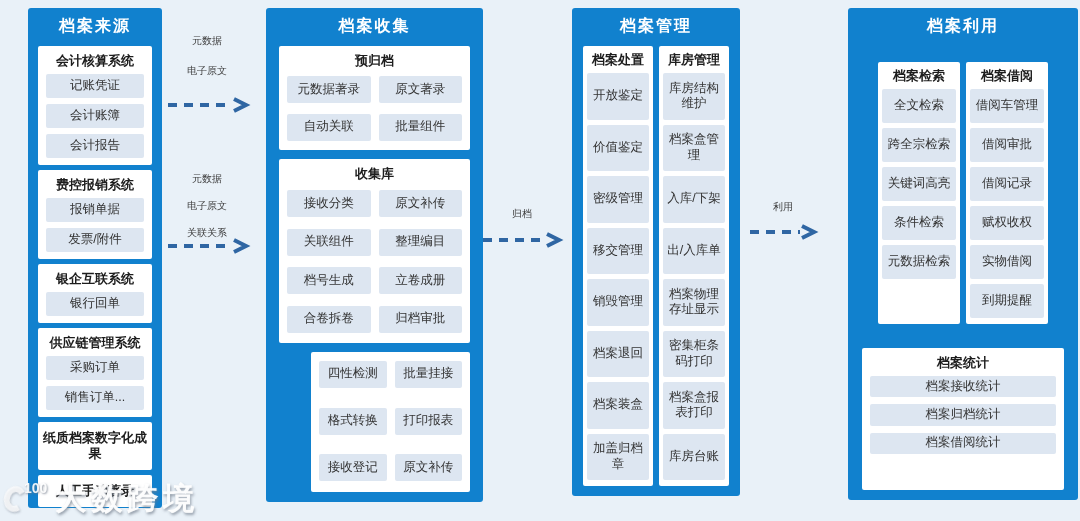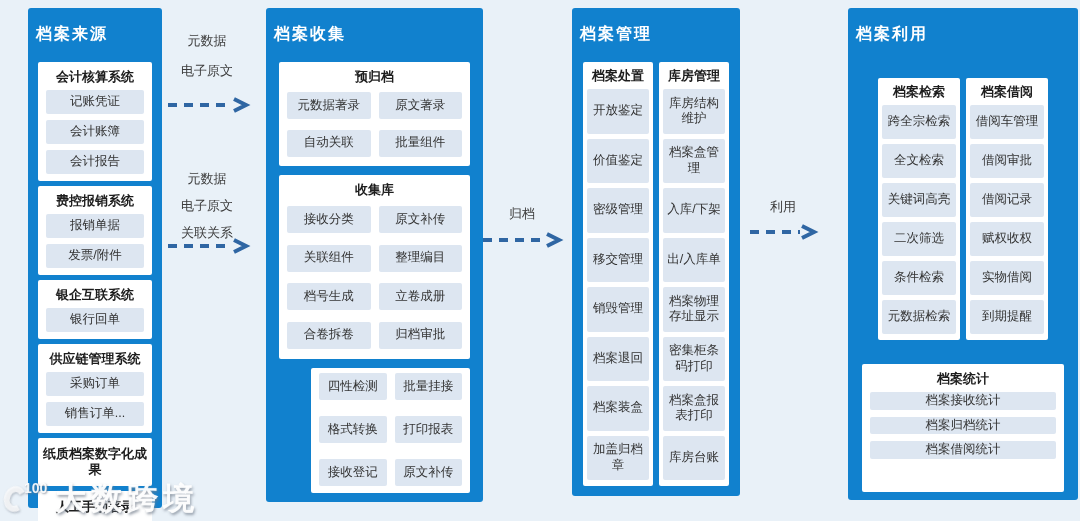--- a/index.html
+++ b/index.html
@@ -5,21 +5,21 @@
   html,body{margin:0;padding:0;background:#e9f1f8;}
   .canvas{
     position:relative;width:1080px;height:521px;background:#e9f1f8;
     font-family:"Liberation Sans","DejaVu Sans",sans-serif;overflow:hidden;
   }
   .col{
     position:absolute;background:#1181ce;border-radius:3px;
     display:flex;flex-direction:column;box-sizing:border-box;
   }
   .col-title{
-    margin:8px;color:#ffffff;font-size:16px;font-weight:bold;text-align:left;
+    margin:0;color:#ffffff;font-size:16px;font-weight:bold;text-align:center;
     padding:8px 0 9px;letter-spacing:2px;flex:0 0 auto;
   }
   .stack{display:flex;flex-direction:column;gap:5px;flex:1;padding:0 10px 10px;justify-content:space-between;}
   .box{background:#ffffff;border-radius:2px;padding:5px 8px 7px;box-sizing:border-box;}
   .box-title{font-size:13px;font-weight:bold;color:#1d1d1d;text-align:center;padding:2px 0 5px;line-height:16px;}
   .item{
     background:#dde6f1;color:#333333;font-size:12.5px;line-height:1.25;
     display:flex;align-items:center;justify-content:center;text-align:center;
     border-radius:2px;padding:1px 2px;box-sizing:border-box;
   }
@@ -40,21 +40,21 @@
   .gridrows{flex:1;display:grid;gap:5px;}
   .rows8{grid-template-rows:repeat(8,1fr);}
   .rows6{grid-template-rows:repeat(6,1fr);}
   .col3-pad{padding:0 11px 10px;flex:1;}
   .col4-content{display:flex;flex-direction:column;flex:1;padding:0 14px 10px;gap:8px;}
   .col4-content .subcols{padding:16px;height:262px;}
   .statsbox{flex:1;display:flex;flex-direction:column;padding:5px 8px 8px;}
   .statsgrid{flex:1;display:grid;grid-template-rows:repeat(4,1fr);row-gap:7px;align-content:stretch;}
   
   .arrow-label{
-    position:absolute;font-size:13px;color:#3c3c3c;text-align:center;
+    position:absolute;font-size:10px;color:#3c3c3c;text-align:center;
     line-height:18px;font-weight:500;
   }
   .arrow{position:absolute;}
   .arrow line{stroke:#2f66a3;stroke-width:4;stroke-dasharray:9 7;}
   .arrow path{fill:none;stroke:#2f66a3;stroke-width:4;}
   
   .watermark{position:absolute;left:4px;bottom:3px;display:flex;align-items:flex-start;pointer-events:none;}
   .wm-mark{
     width:22px;height:26px;border:6px solid rgba(255,255,255,.8);
     border-right-color:transparent;border-radius:50%;transform:rotate(15deg);
@@ -186,24 +186,23 @@
     </div>
   </section>
 
   <section class="col" style="left:848px;top:8px;width:230px;height:492px;">
     <h2 class="col-title">档案利用</h2>
     <div class="col4-content">
       <div class="subcols">
         <div class="box subbox">
           <div class="box-title">档案检索</div>
           <div class="gridrows rows6">
+            <div class="item">全文检索</div>
             <div class="item">跨全宗检索</div>
-            <div class="item">全文检索</div>
             <div class="item">关键词高亮</div>
-            <div class="item">二次筛选</div>
             <div class="item">条件检索</div>
             <div class="item">元数据检索</div>
           </div>
         </div>
         <div class="box subbox">
           <div class="box-title">档案借阅</div>
           <div class="gridrows rows6">
             <div class="item">借阅车管理</div>
             <div class="item">借阅审批</div>
             <div class="item">借阅记录</div>

